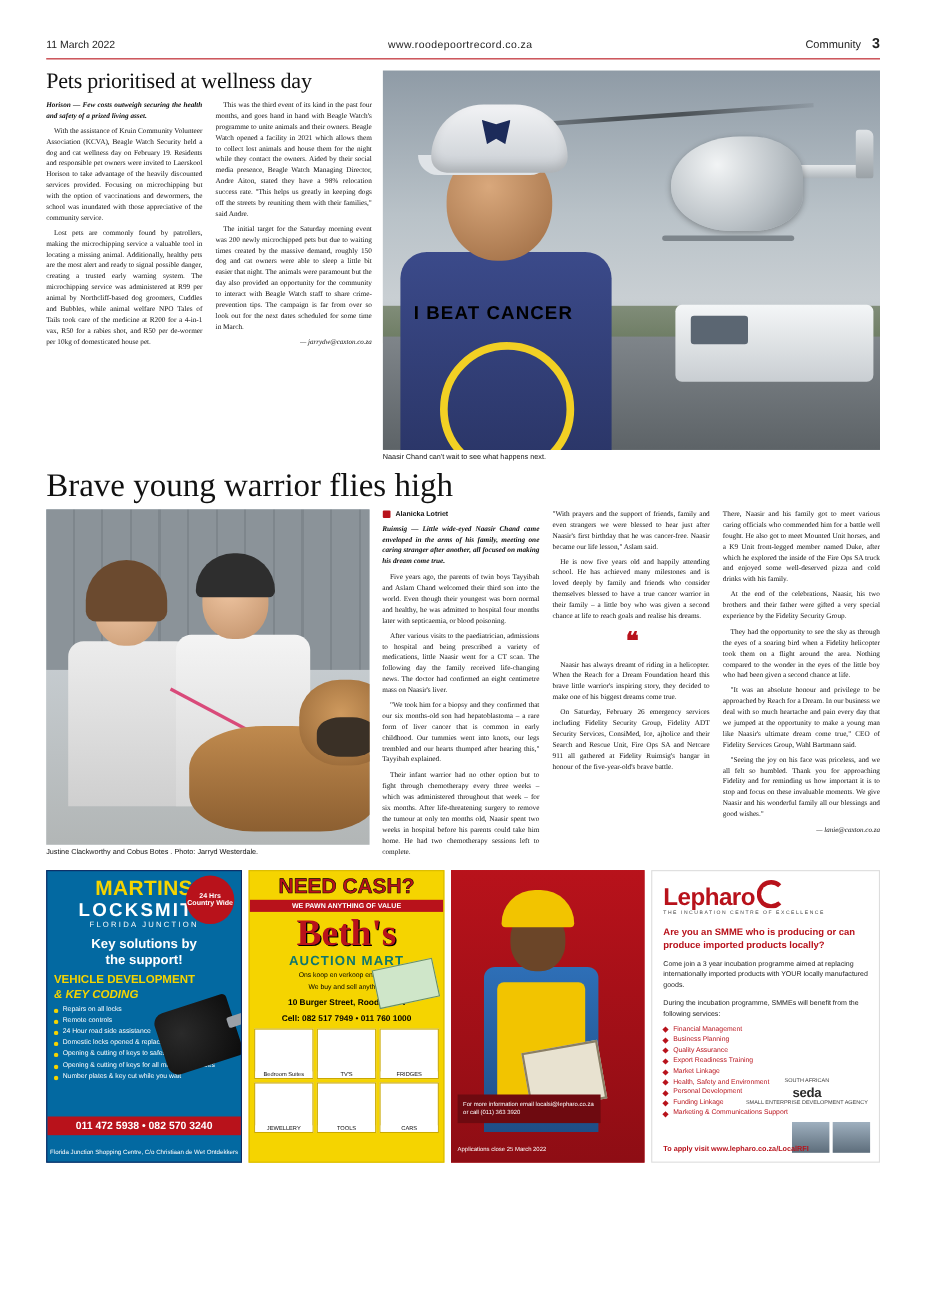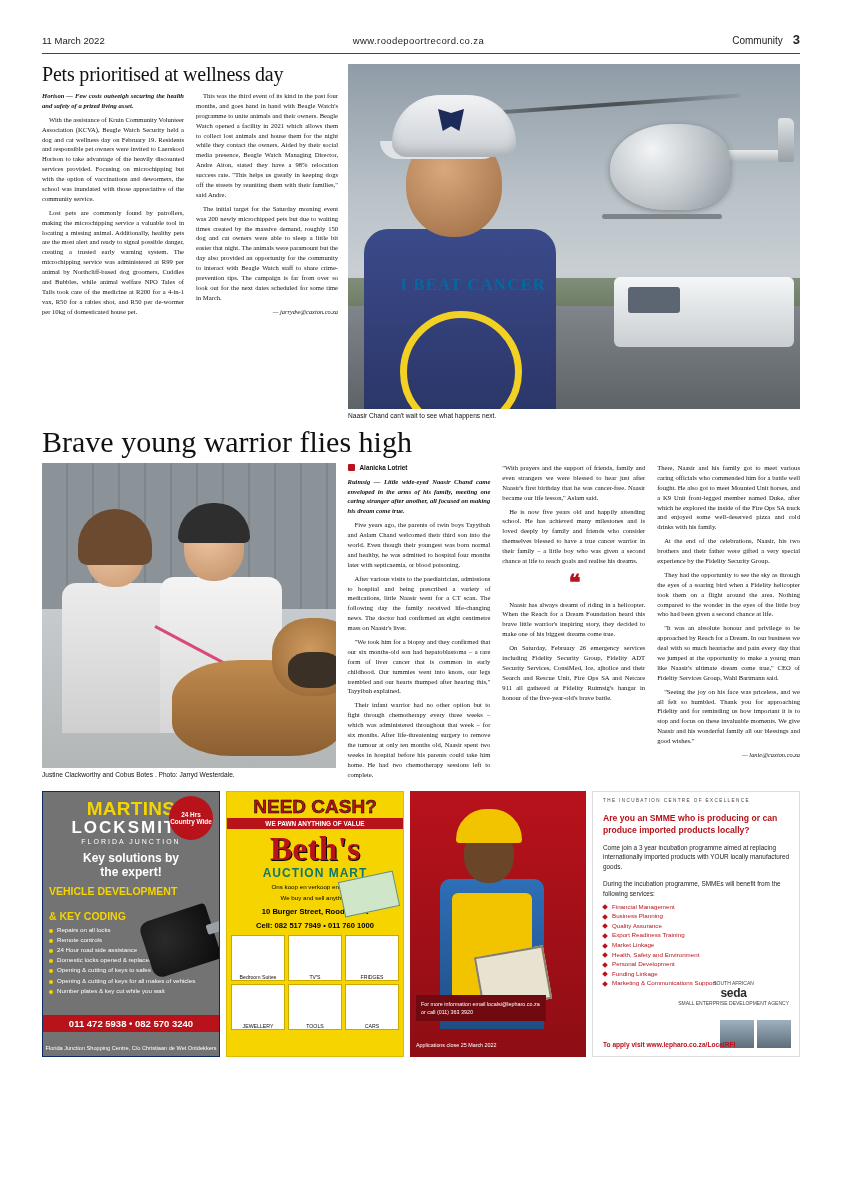--- a/index.html
+++ b/index.html
@@ -42,21 +42,21 @@
   .heli-skid{position:absolute;right:78px;top:150px;width:120px;height:5px;background:#7d858b;border-radius:3px;}
   .van{position:absolute;right:6px;bottom:62px;width:180px;height:70px;background:linear-gradient(180deg,#f4f6f7,#c9ced2);border-radius:6px;}
   .van-win{position:absolute;right:120px;bottom:96px;width:52px;height:26px;background:#5b6672;border-radius:3px;}
   .boy{position:absolute;left:10px;bottom:0;width:210px;height:330px;}
   .boy-head{position:absolute;left:48px;top:54px;width:96px;height:104px;border-radius:48%;background:radial-gradient(circle at 40% 35%,#d9a87c,#9c6a41);}
   .boy-cap{position:absolute;left:34px;top:16px;width:124px;height:62px;border-radius:60px 60px 18px 18px;background:linear-gradient(180deg,#f2f3f5,#c9ced3);box-shadow:inset 0 -6px 10px rgba(0,0,0,.15);}
   .boy-capbrim{position:absolute;left:22px;top:62px;width:120px;height:18px;border-radius:0 0 60px 60px;background:#dfe3e7;}
   .boy-logo{position:absolute;left:80px;top:30px;width:26px;height:22px;background:#1c2b5a;clip-path:polygon(0 0,50% 18%,100% 0,82% 100%,50% 78%,18% 100%);}
   .boy-shirt{position:absolute;left:6px;top:150px;width:192px;height:185px;background:linear-gradient(180deg,#3b4a8a,#2b3668);border-radius:24px 24px 0 0;}
   .boy-circle{position:absolute;left:42px;top:232px;width:108px;height:108px;border-radius:50%;border:7px solid #f2d024;}
-  .boy-text{position:absolute;left:18px;top:196px;width:170px;text-align:right;color:#0369a1;font-family:Liberation Serif, serif;font-weight:bold;font-size:17px;letter-spacing:1px;}
+  .boy-text{position:absolute;left:18px;top:196px;width:170px;text-align:left;color:#000000;font-family:Liberation Sans, sans-serif;font-weight:bold;font-size:17px;letter-spacing:1px;}
   .heli-grass{position:absolute;left:0;right:0;bottom:28%;height:10%;background:linear-gradient(180deg,#6f7d63,#586948);opacity:.8;}
 
   .dogs{height:305px;}
   .dog-bg{position:absolute;inset:0;background:linear-gradient(180deg,#9aa6af 0%,#c6ccd0 45%,#b2b6b6 100%);}
   .dog-wall{position:absolute;left:0;top:0;width:100%;height:48%;background:repeating-linear-gradient(90deg,#8b9399 0 24px,#7e868c 24px 26px);}
   .dog-people{position:absolute;left:14px;top:40px;width:230px;height:230px;}
   .p1-head{position:absolute;left:30px;top:18px;width:58px;height:66px;border-radius:46%;background:radial-gradient(circle at 40% 35%,#f0c9a8,#c99a72);}
   .p1-hair{position:absolute;left:22px;top:6px;width:74px;height:56px;border-radius:40px 40px 10px 10px;background:#6b4a2f;}
   .p1-body{position:absolute;left:6px;top:80px;width:112px;height:150px;background:linear-gradient(180deg,#ececec,#cfcfcf);border-radius:14px 14px 0 0;}
   .p2-head{position:absolute;left:128px;top:10px;width:60px;height:68px;border-radius:46%;background:radial-gradient(circle at 40% 35%,#eec4a0,#bf8f68);}
@@ -75,21 +75,21 @@
   .dot{width:7px;height:7px;background:#b8121b;border-radius:1px;}
   .col{font-size:6.6px;line-height:1.5;text-align:justify;hyphens:auto;}
   .col p{margin:0 0 4px 0;text-indent:7px;}
   .col p.first{text-indent:0;}
   .pull{margin:8px 0;text-align:center;font-size:11px;line-height:1.28;color:#111;}
   .quotemark{color:#b8121b;font-size:22px;font-weight:bold;letter-spacing:-2px;line-height:.8;}
 
   
   .ads{display:flex;gap:6px;margin-top:8px;height:266px;}
   .ad{position:relative;overflow:hidden;}
-  .ad1{width:176px;background:#737373;border:1px solid #0d2a63;}
+  .ad1{width:176px;background:#0369a1;border:1px solid #0d2a63;}
   .ad2{width:176px;background:#f5d400;border:1px solid #d9bb00;}
   .ad3{width:176px;background:#b8121b;}
   .ad4{flex:1;background:#ffffff;border:1px solid #ddd;}
 
   .ad1 .m1{color:#f5d400;font-family:"Liberation Sans",sans-serif;font-weight:bold;font-size:19px;text-align:center;margin-top:6px;letter-spacing:.3px;}
   .ad1 .m2{color:#fff;font-family:"Liberation Sans",sans-serif;font-weight:bold;font-size:17px;text-align:center;letter-spacing:2px;margin-top:-2px;}
   .ad1 .m3{color:#fff;font-family:"Liberation Sans",sans-serif;font-size:7px;text-align:center;letter-spacing:2px;}
   .ad1 .badge{position:absolute;right:6px;top:4px;width:44px;height:44px;border-radius:50%;background:#b8121b;color:#fff;font-family:"Liberation Sans",sans-serif;font-size:6.4px;font-weight:bold;display:flex;flex-direction:column;align-items:center;justify-content:center;line-height:1.1;text-align:center;}
   .ad1 .key{color:#fff;font-family:"Liberation Sans",sans-serif;font-weight:bold;font-size:12px;text-align:center;margin-top:6px;}
   .ad1 .vt{color:#f5d400;font-family:"Liberation Sans",sans-serif;font-weight:bold;font-size:10.5px;margin:6px 4px 0 6px;line-height:1.15;}
@@ -249,23 +249,23 @@
   </div>
 
   <div class="ads">
 
     <div class="ad ad1">
       <div class="badge">24 Hrs Country Wide</div>
       <div class="m1">MARTINS</div>
       <div class="m2">LOCKSMITH</div>
       <div class="m3">FLORIDA JUNCTION</div>
       <div class="key">Key solutions by</div>
-      <div class="key" style="margin-top:0;">the expert!</div>
+      <div class="key" style="margin-top:0;">the support!</div>
       <div class="vt">VEHICLE DEVELOPMENT</div>
-      <div class="vt" style="margin-top:12px;">&amp; KEY CODING</div>
+      <div class="vt" style="margin-top:0;font-style:italic;">&amp; KEY CODING</div>
       <ul>
         <li>Repairs on all locks</li>
         <li>Remote controls</li>
         <li>24 Hour road side assistance</li>
         <li>Domestic locks opened &amp; replaced</li>
         <li>Opening &amp; cutting of keys to safes</li>
         <li>Opening &amp; cutting of keys for all makes of vehicles</li>
         <li>Number plates &amp; key cut while you wait</li>
       </ul>
       <div class="keyart"></div>
@@ -312,20 +312,21 @@
           <div class="w-vest"></div>
           <div class="w-head"></div>
           <div class="w-helmet"></div>
           <div class="w-board"></div>
       </div>
       <div class="blk">For more information email localsi@lepharo.co.za or call (011) 363 3920</div>
       <div class="blk2">Applications close 25 March 2022</div>
     </div>
 
     <div class="ad ad4">
+      <div class="lepharo"><span>Lepharo</span><span class="sw"></span></div>
       <div class="lepsub">THE INCUBATION CENTRE OF EXCELLENCE</div>
       <div class="lepq">Are you an SMME who is producing or can produce imported products locally?</div>
       <div class="lepp">Come join a 3 year incubation programme aimed at replacing internationally imported products with YOUR locally manufactured goods.</div>
       <div class="lepp" style="margin-top:8px;">During the incubation programme, SMMEs will benefit from the following services:</div>
       <ul class="lepul">
         <li>Financial Management</li>
         <li>Business Planning</li>
         <li>Quality Assurance</li>
         <li>Export Readiness Training</li>
         <li>Market Linkage</li>

